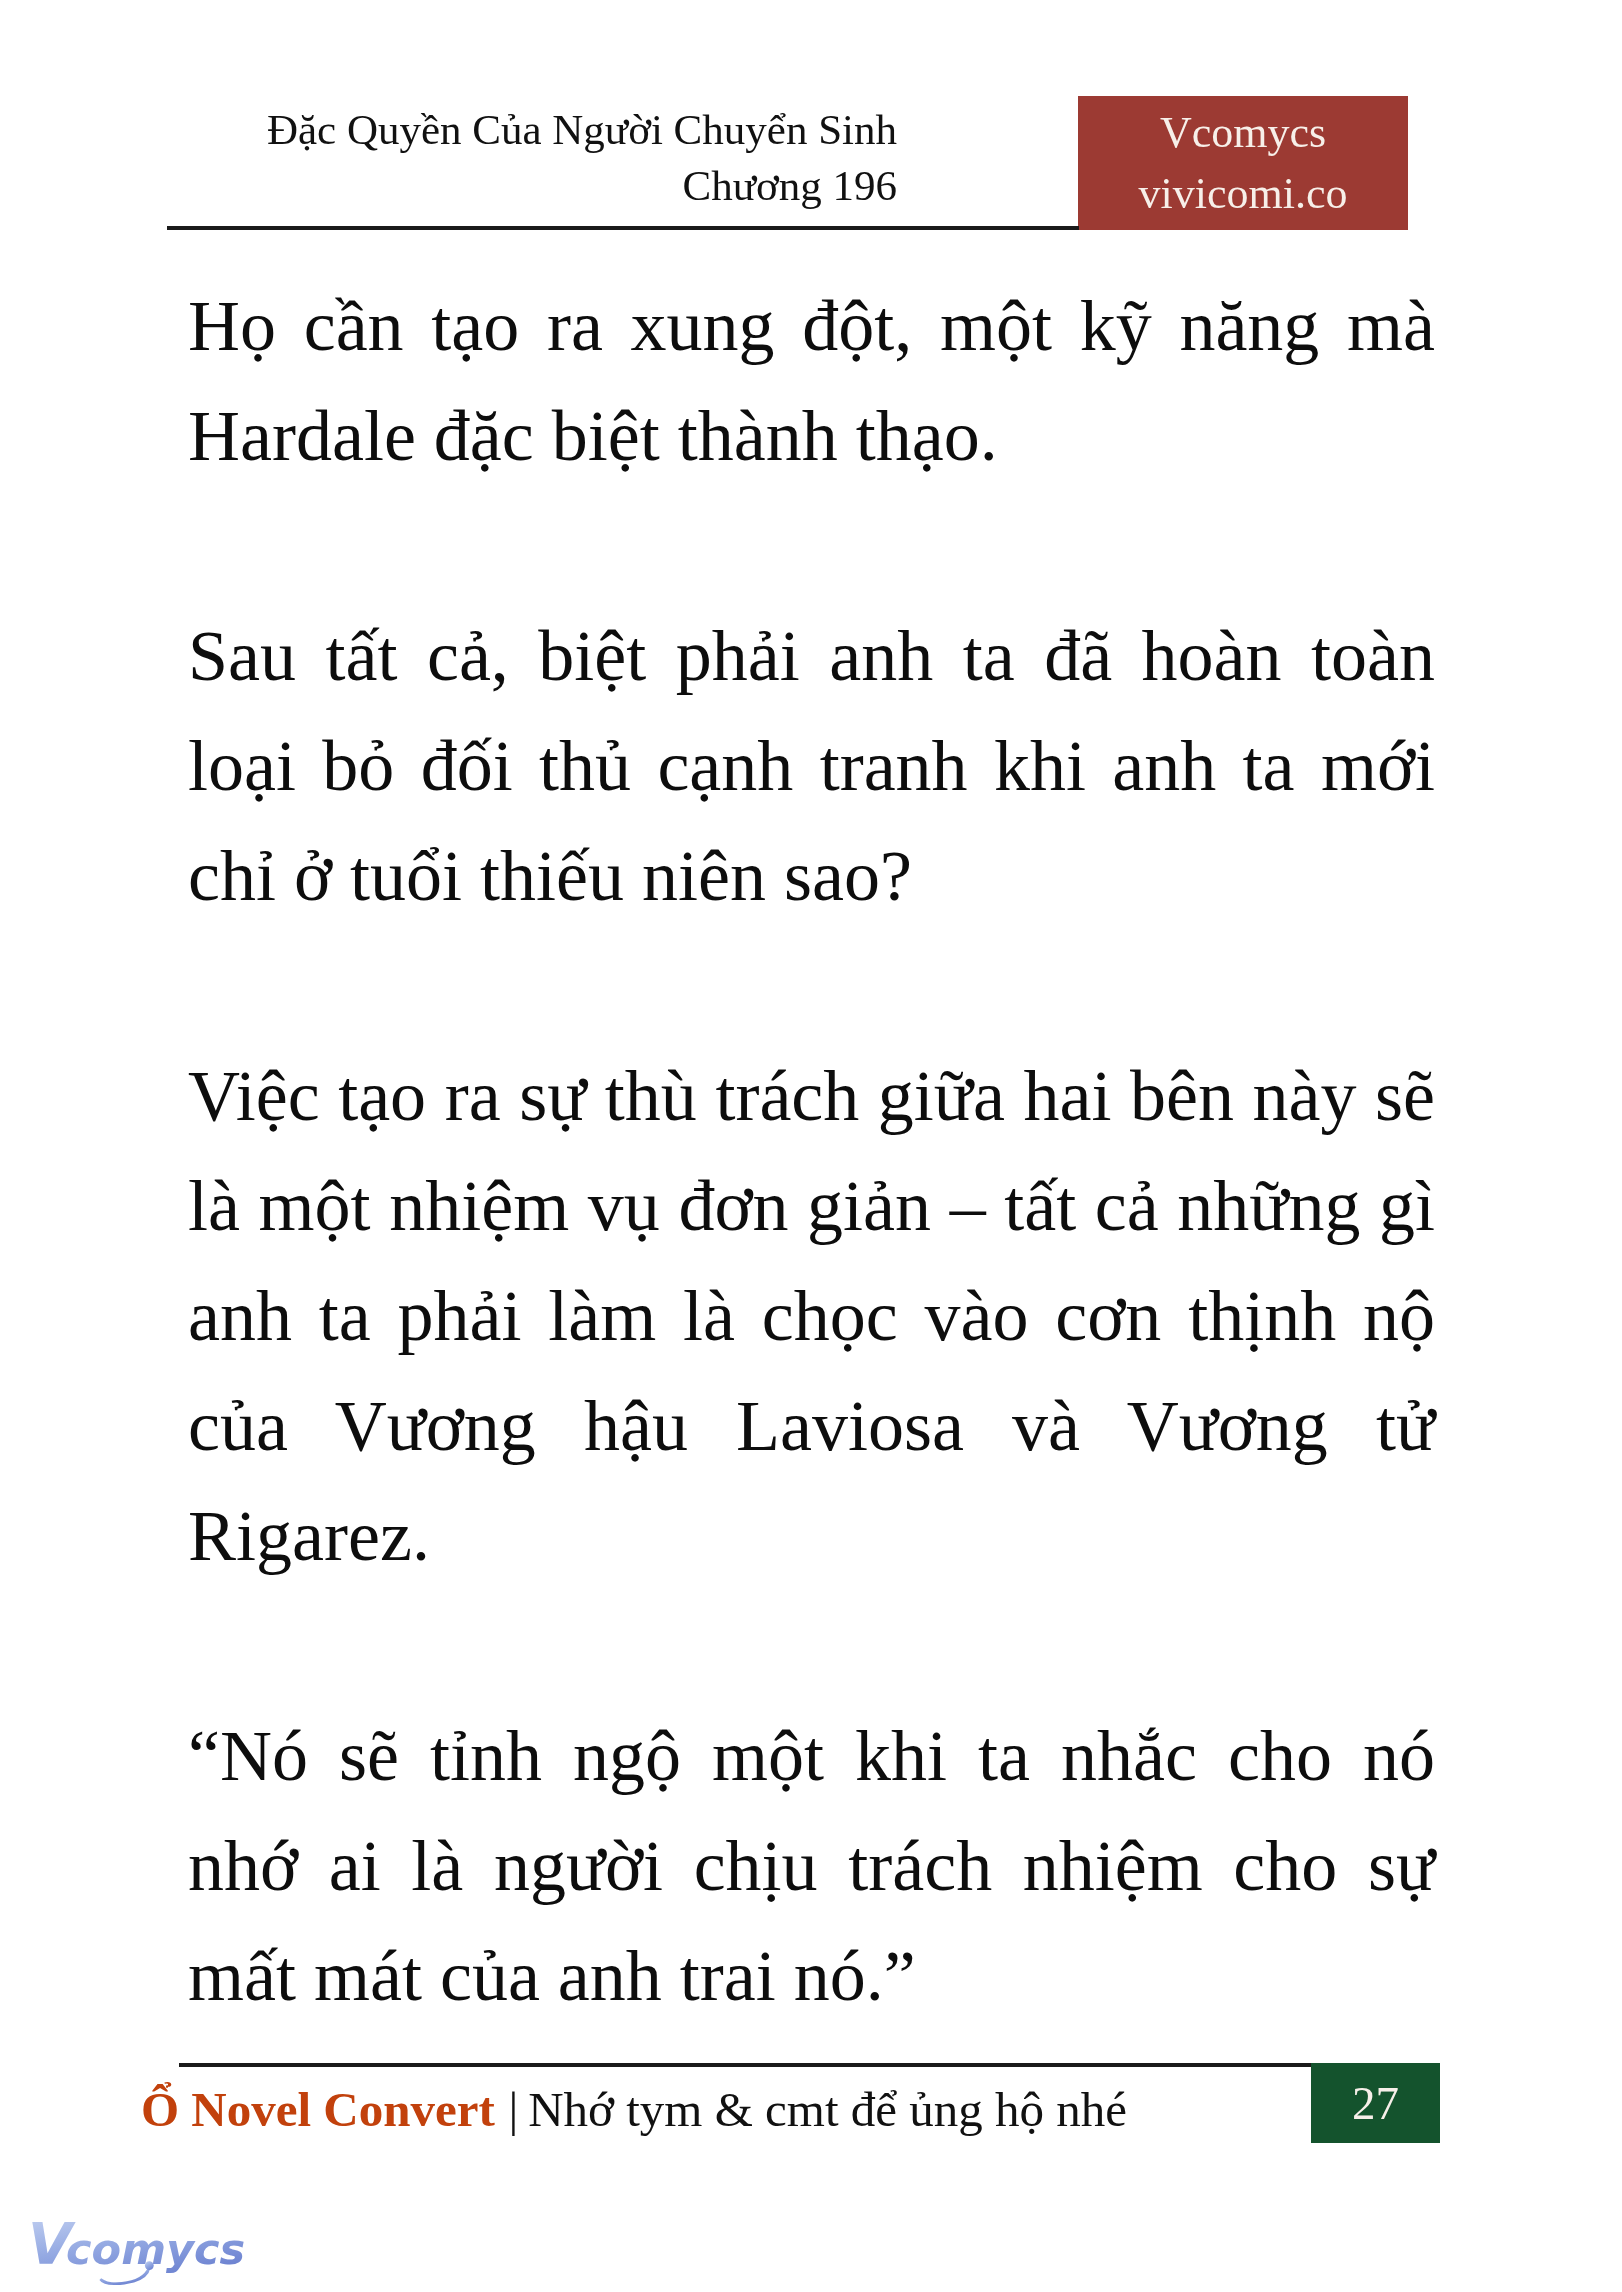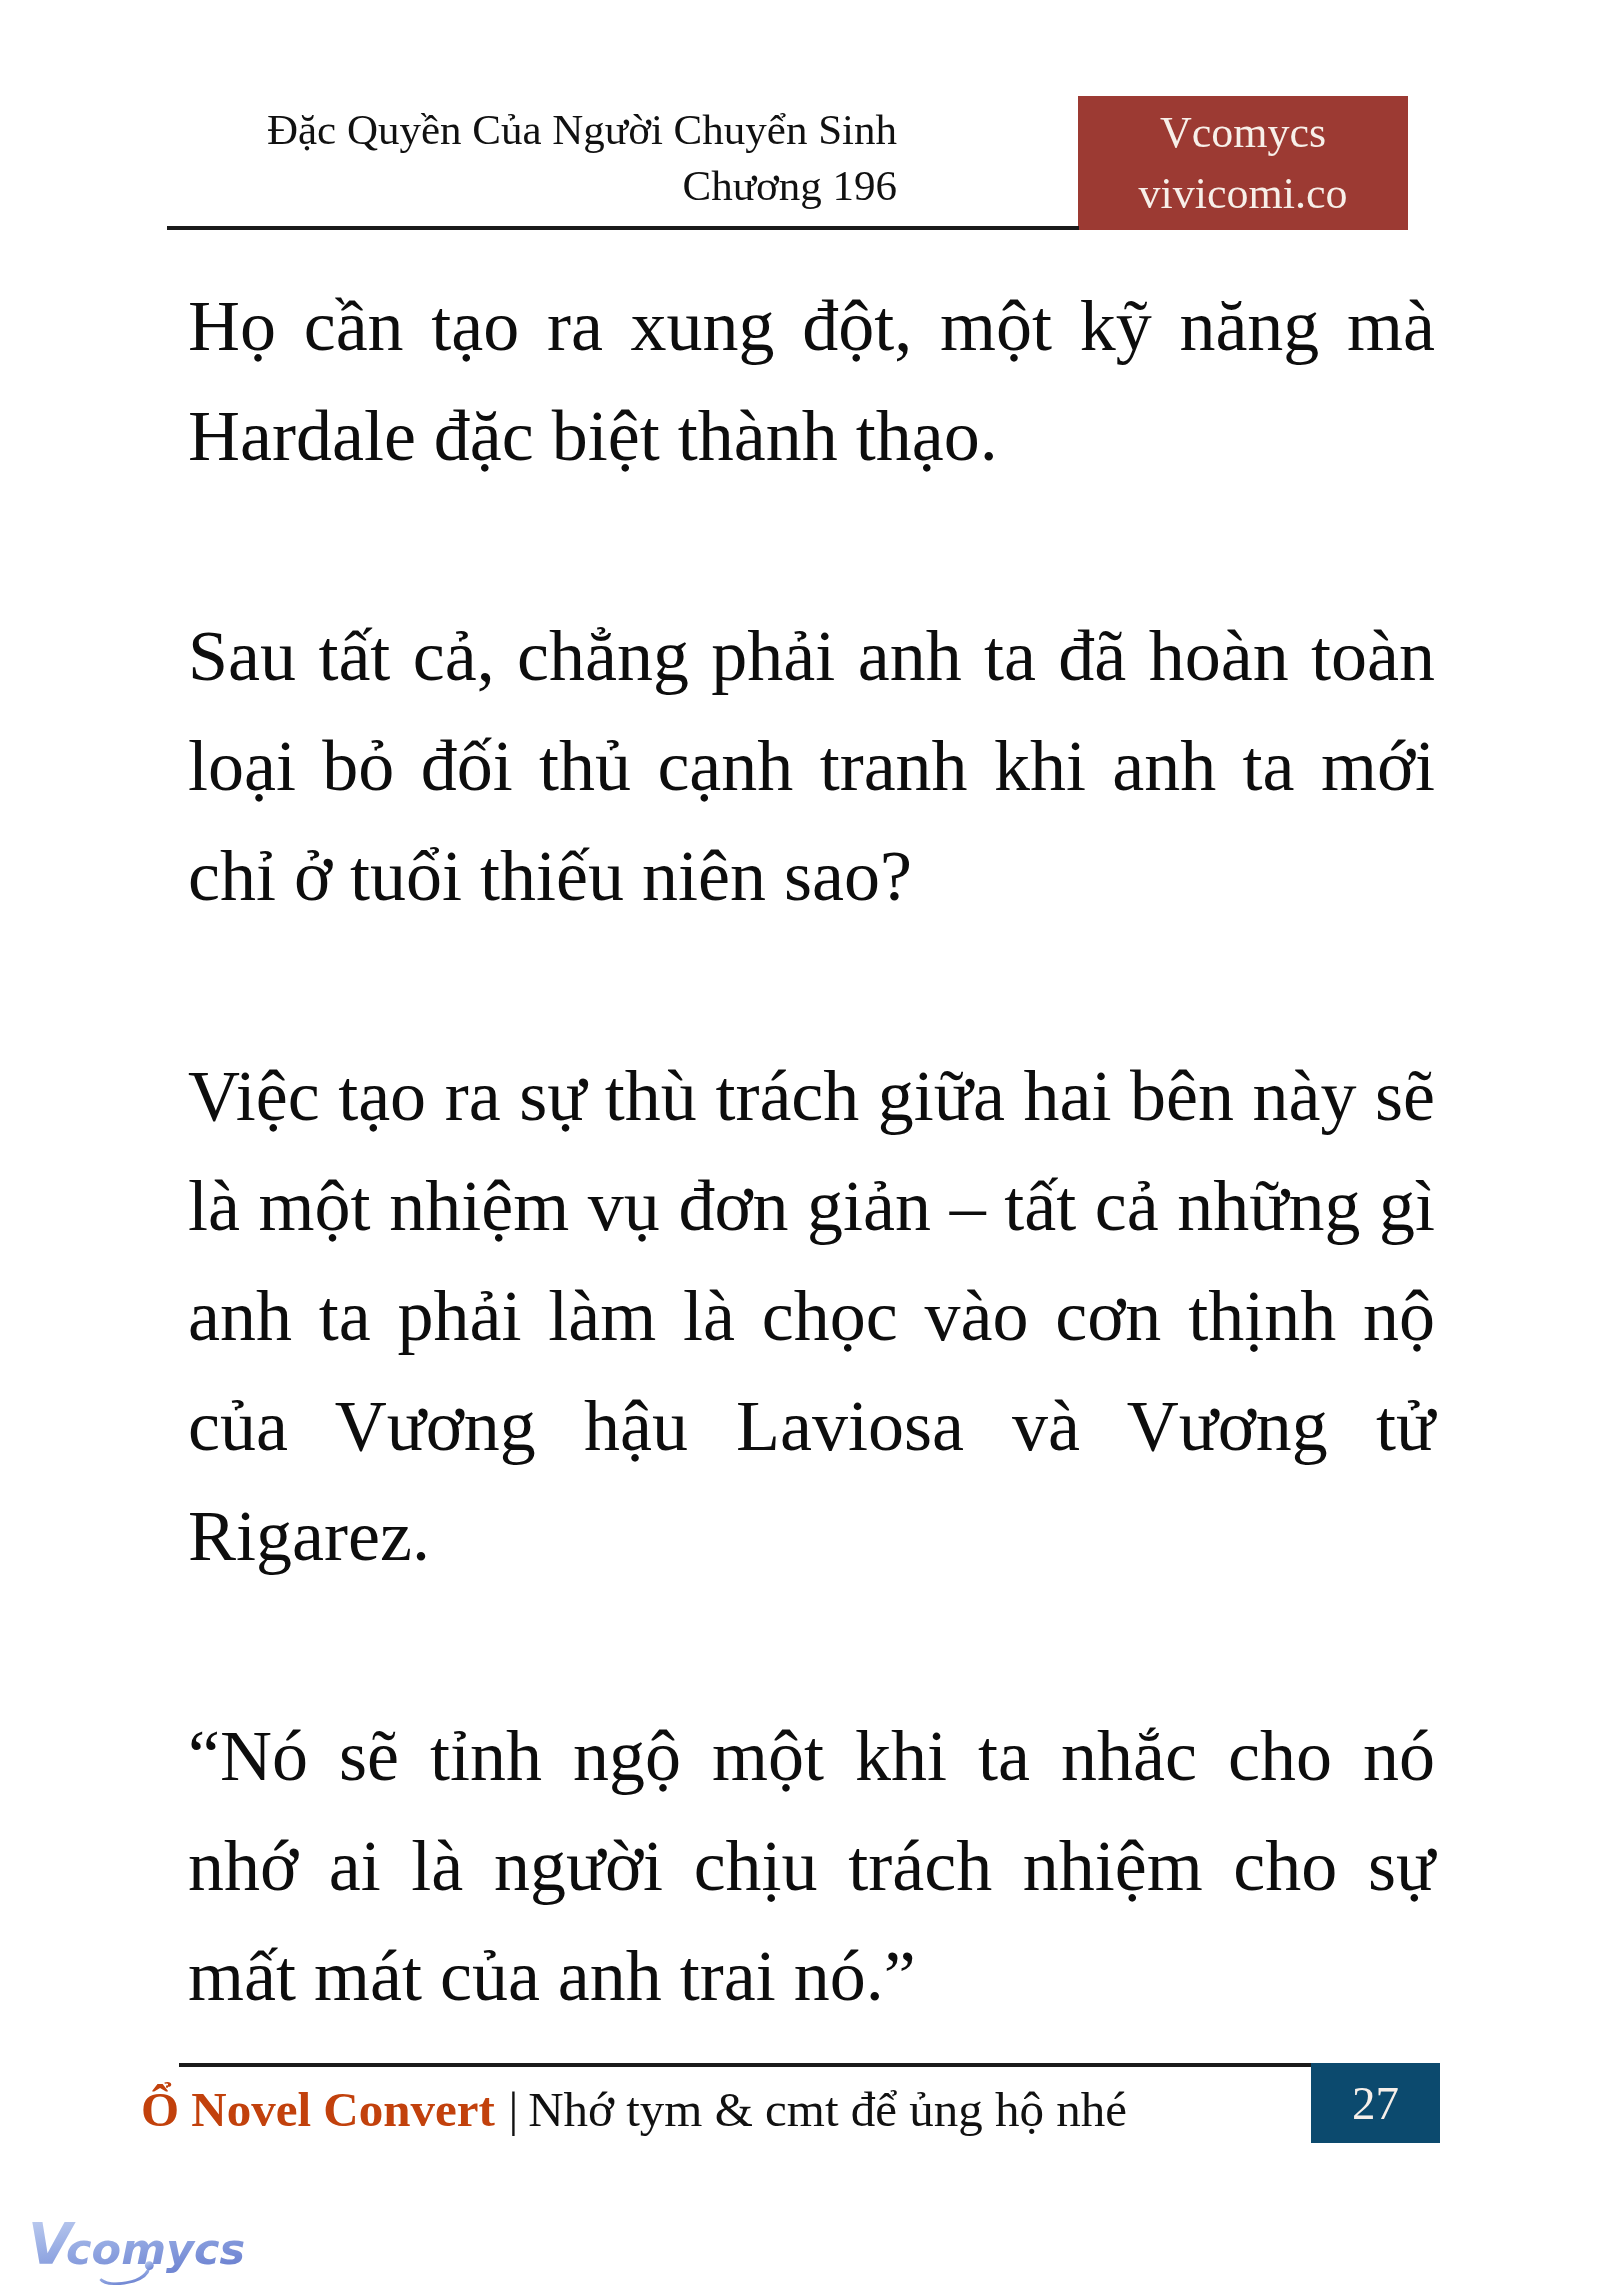--- a/index.html
+++ b/index.html
@@ -74,21 +74,21 @@
   }
   .footer-sep{
     color:#111111;
     padding:0 9.8px 0 13.7px;
     font-weight:normal;
   }
   .page-num-box{
     position:absolute;
     left:1311px;top:2063px;
     width:129px;height:80px;
-    background:#0c4a6e;
+    background:#14532d;
     color:#f7efe9;
     display:flex;align-items:center;justify-content:center;
     font-size:47px;
   }
   
   .watermark{
     position:absolute;
     left:23.5px;top:2203px;
     width:235px;height:88px;
   }
@@ -105,21 +105,21 @@
 
   <div class="brand-box">
     <div>Vcomycs</div>
     <div>vivicomi.co</div>
   </div>
 
   <div class="header-rule"></div>
 
   <div class="body-text">
     <p>Họ cần tạo ra xung đột, một kỹ năng mà Hardale đặc biệt thành thạo.</p>
-    <p>Sau tất cả, chẳng phải anh ta đã hoàn toàn loại bỏ đối thủ cạnh tranh khi anh ta mới chỉ ở tuổi thiếu niên sao?</p>
+    <p>Sau tất cả, biệt phải anh ta đã hoàn toàn loại bỏ đối thủ cạnh tranh khi anh ta mới chỉ ở tuổi thiếu niên sao?</p>
     <p>Việc tạo ra sự thù trách giữa hai bên này sẽ là một nhiệm vụ đơn giản – tất cả những gì anh ta phải làm là chọc vào cơn thịnh nộ của Vương hậu Laviosa và Vương tử Rigarez.</p>
     <p>“Nó sẽ tỉnh ngộ một khi ta nhắc cho nó nhớ ai là người chịu trách nhiệm cho sự mất mát của anh trai nó.”</p>
   </div>
 
   <div class="footer-rule"></div>
 
   <div class="footer-text">
     <span class="footer-brand">Ổ Novel Convert</span><span class="footer-sep">|</span><span>Nhớ tym &amp; cmt để ủng hộ nhé</span>
   </div>
 

